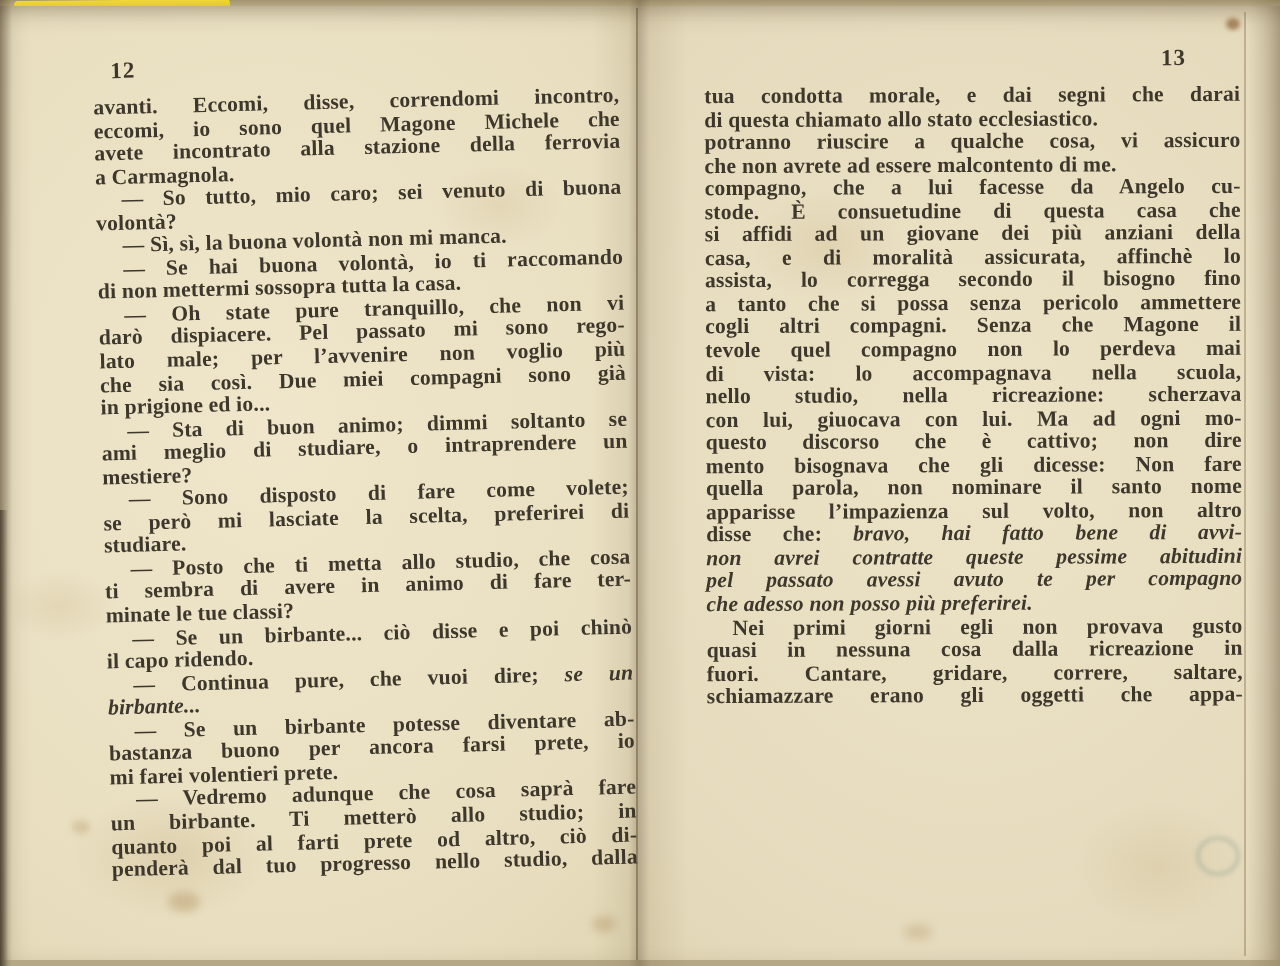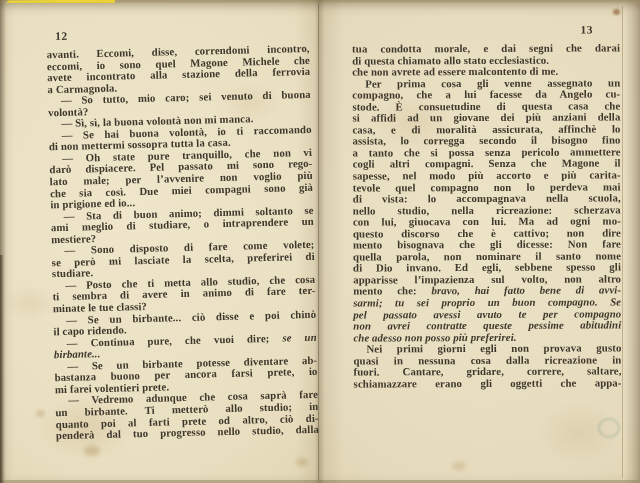--- a/index.html
+++ b/index.html
@@ -117,43 +117,40 @@
         <div class="line just"><span>quanto poi al farti prete od altro, ciò di-</span></div>
         <div class="line just"><span>penderà dal tuo progresso nello studio, dalla</span></div>
       </div>
   </div>
 
   <div class="textcol textcol-right">
     <div class="pagenum pagenum-right">13</div>
     <div id="right-lines">
         <div class="line just"><span>tua condotta morale, e dai segni che darai</span></div>
         <div class="line"><span>di questa chiamato allo stato ecclesiastico.</span></div>
+        <div class="line just"><span>potranno riuscire a qualche cosa, vi assicuro</span></div>
         <div class="line"><span>che non avrete ad essere malcontento di me.</span></div>
-        <div class="line ind just"><span>Per prima cosa gli venne assegnato un</span></div>
         <div class="line just"><span>compagno, che a lui facesse da Angelo cu-</span></div>
         <div class="line just"><span>stode. È consuetudine di questa casa che</span></div>
         <div class="line just"><span>si affidi ad un giovane dei più anziani della</span></div>
         <div class="line just"><span>casa, e di moralità assicurata, affinchè lo</span></div>
         <div class="line just"><span>assista, lo corregga secondo il bisogno fino</span></div>
         <div class="line just"><span>a tanto che si possa senza pericolo ammettere</span></div>
         <div class="line just"><span>cogli altri compagni. Senza che Magone il</span></div>
-        <div class="line just"><span>sapesse, nel modo più accorto e più carita-</span></div>
         <div class="line just"><span>tevole quel compagno non lo perdeva mai</span></div>
         <div class="line just"><span>di vista: lo accompagnava nella scuola,</span></div>
         <div class="line just"><span>nello studio, nella ricreazione: scherzava</span></div>
         <div class="line just"><span>con lui, giuocava con lui. Ma ad ogni mo-</span></div>
         <div class="line just"><span>questo discorso che è cattivo; non dire</span></div>
         <div class="line just"><span>mento bisognava che gli dicesse: Non fare</span></div>
         <div class="line just"><span>quella parola, non nominare il santo nome</span></div>
-        <div class="line just"><span>di Dio invano. Ed egli, sebbene spesso gli</span></div>
         <div class="line just"><span>apparisse l’impazienza sul volto, non altro</span></div>
-        <div class="line just"><span>mento che: </span><span class="it">bravo, hai fatto bene di avvi-</span></div>
-        <div class="line just"><span class="it">sarmi; tu sei proprio un buon compagno. Se</span></div>
+        <div class="line just"><span>disse che: </span><span class="it">bravo, hai fatto bene di avvi-</span></div>
+        <div class="line just"><span class="it">non avrei contratte queste pessime abitudini</span></div>
         <div class="line just"><span class="it">pel passato avessi avuto te per compagno</span></div>
-        <div class="line just"><span class="it">non avrei contratte queste pessime abitudini</span></div>
         <div class="line"><span class="it">che adesso non posso più preferirei.</span></div>
         <div class="line ind just"><span>Nei primi giorni egli non provava gusto</span></div>
         <div class="line just"><span>quasi in nessuna cosa dalla ricreazione in</span></div>
         <div class="line just"><span>fuori. Cantare, gridare, correre, saltare,</span></div>
         <div class="line just"><span>schiamazzare erano gli oggetti che appa-</span></div>
       </div>
   </div>
 
 </div>
 

